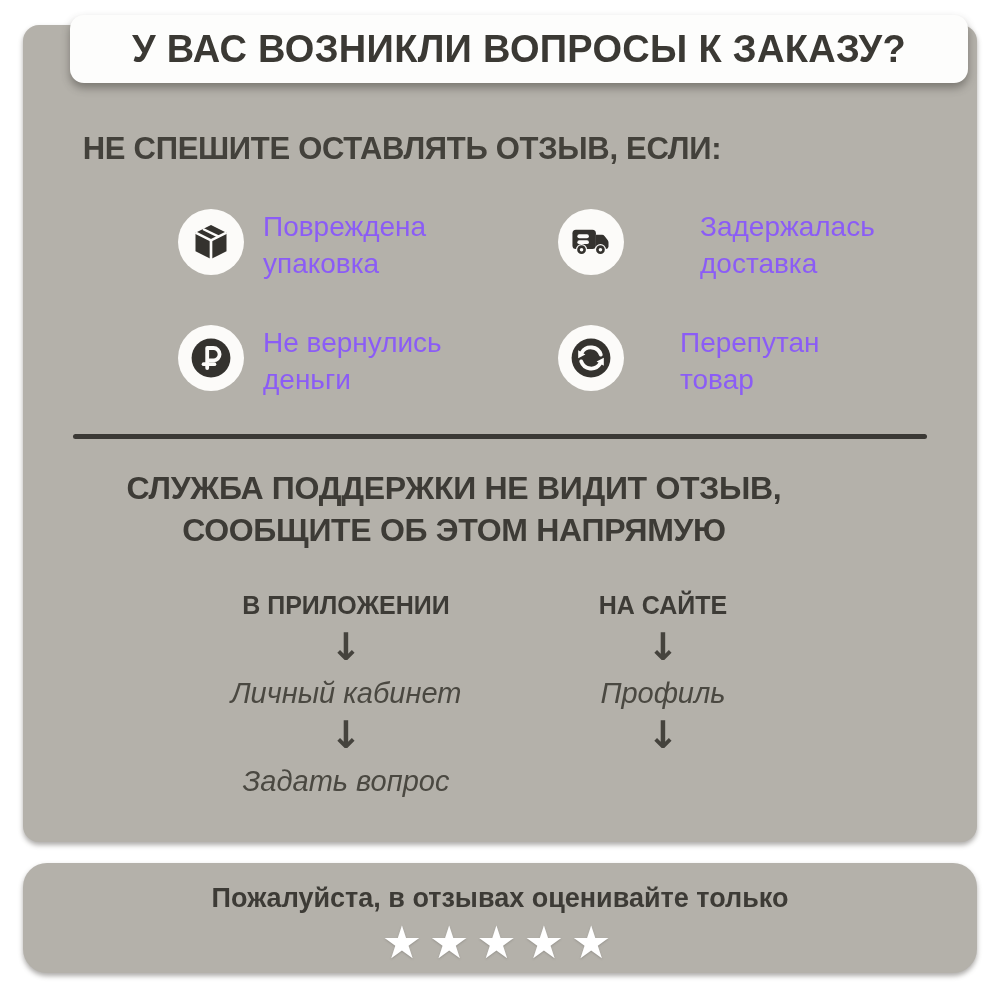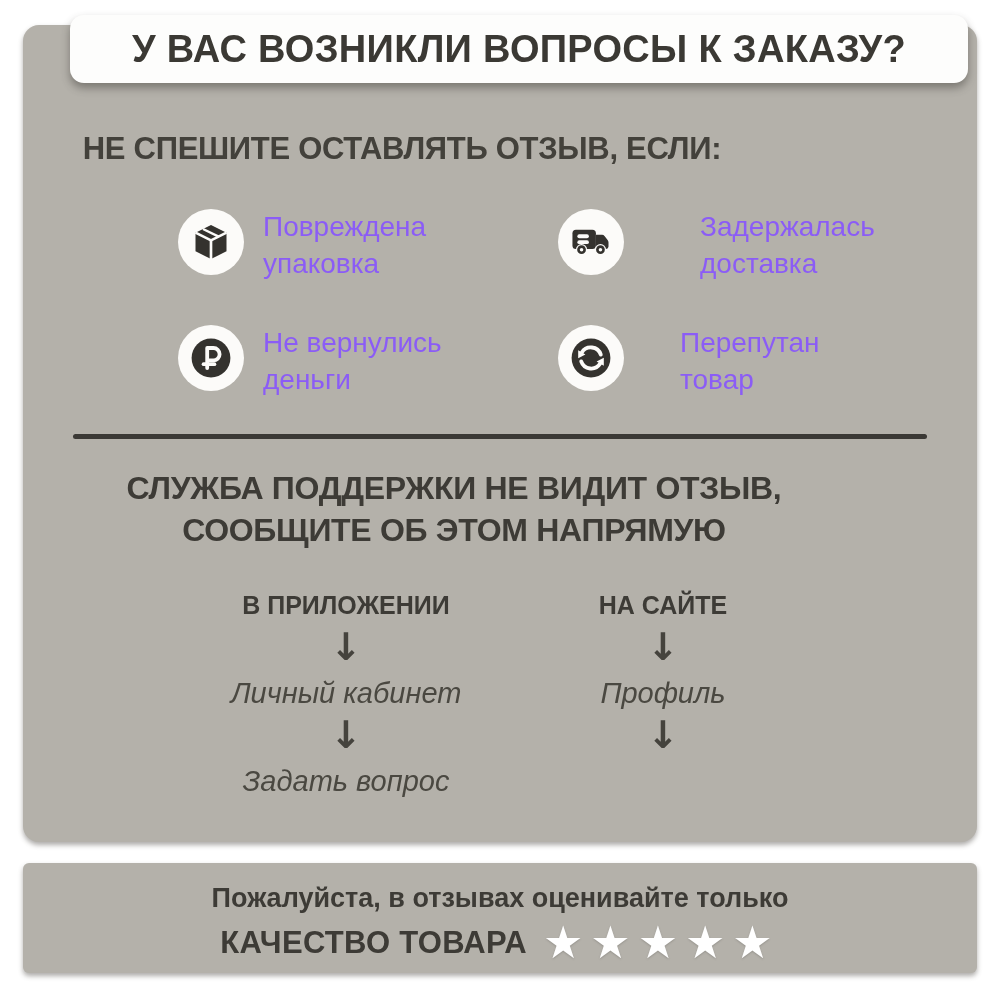--- a/index.html
+++ b/index.html
@@ -7,21 +7,21 @@
     position:relative;width:1000px;height:1000px;background:#ffffff;overflow:hidden;
     font-family:"Liberation Sans","DejaVu Sans",sans-serif;
   }
   .main-card{
     position:absolute;left:23px;top:25px;width:954px;height:817px;
     background:#b4b1aa;border-radius:16px;
     box-shadow:0 3px 5px rgba(75,72,66,.45);
   }
   .footer-card{
     position:absolute;left:23px;top:863px;width:954px;height:110px;
-    background:#b4b1aa;border-radius:6px;
+    background:#b4b1aa;border-radius:24px;
     box-shadow:0 3px 5px rgba(75,72,66,.45);
   }
   .header-card{
     position:absolute;left:70px;top:15px;width:898px;height:68px;
     background:#fdfdfc;border-radius:14px;
     box-shadow:0 5px 8px rgba(55,53,48,.45);
     display:flex;align-items:center;justify-content:center;
   }
   .header-title{
     font-size:38px;font-weight:bold;color:#3b3934;letter-spacing:.3px;white-space:nowrap;
@@ -163,18 +163,17 @@
   <div class="flow-col col-b">
     <div class="flow-title">НА САЙТЕ</div>
     <div class="flow-arrow">↓</div>
     <div class="flow-step">Профиль</div>
     <div class="flow-arrow">↓</div>
   </div>
 
   <div class="footer-card">
     <div class="footer-line1">Пожалуйста, в отзывах оценивайте только</div>
     <div class="footer-line2">
-      <span class="footer-quality">КАЧЕСТВО ТОВАРА</span>
       <span class="stars">★★★★★</span>
     </div>
   </div>
 
 </div>
 
 </body></html>

